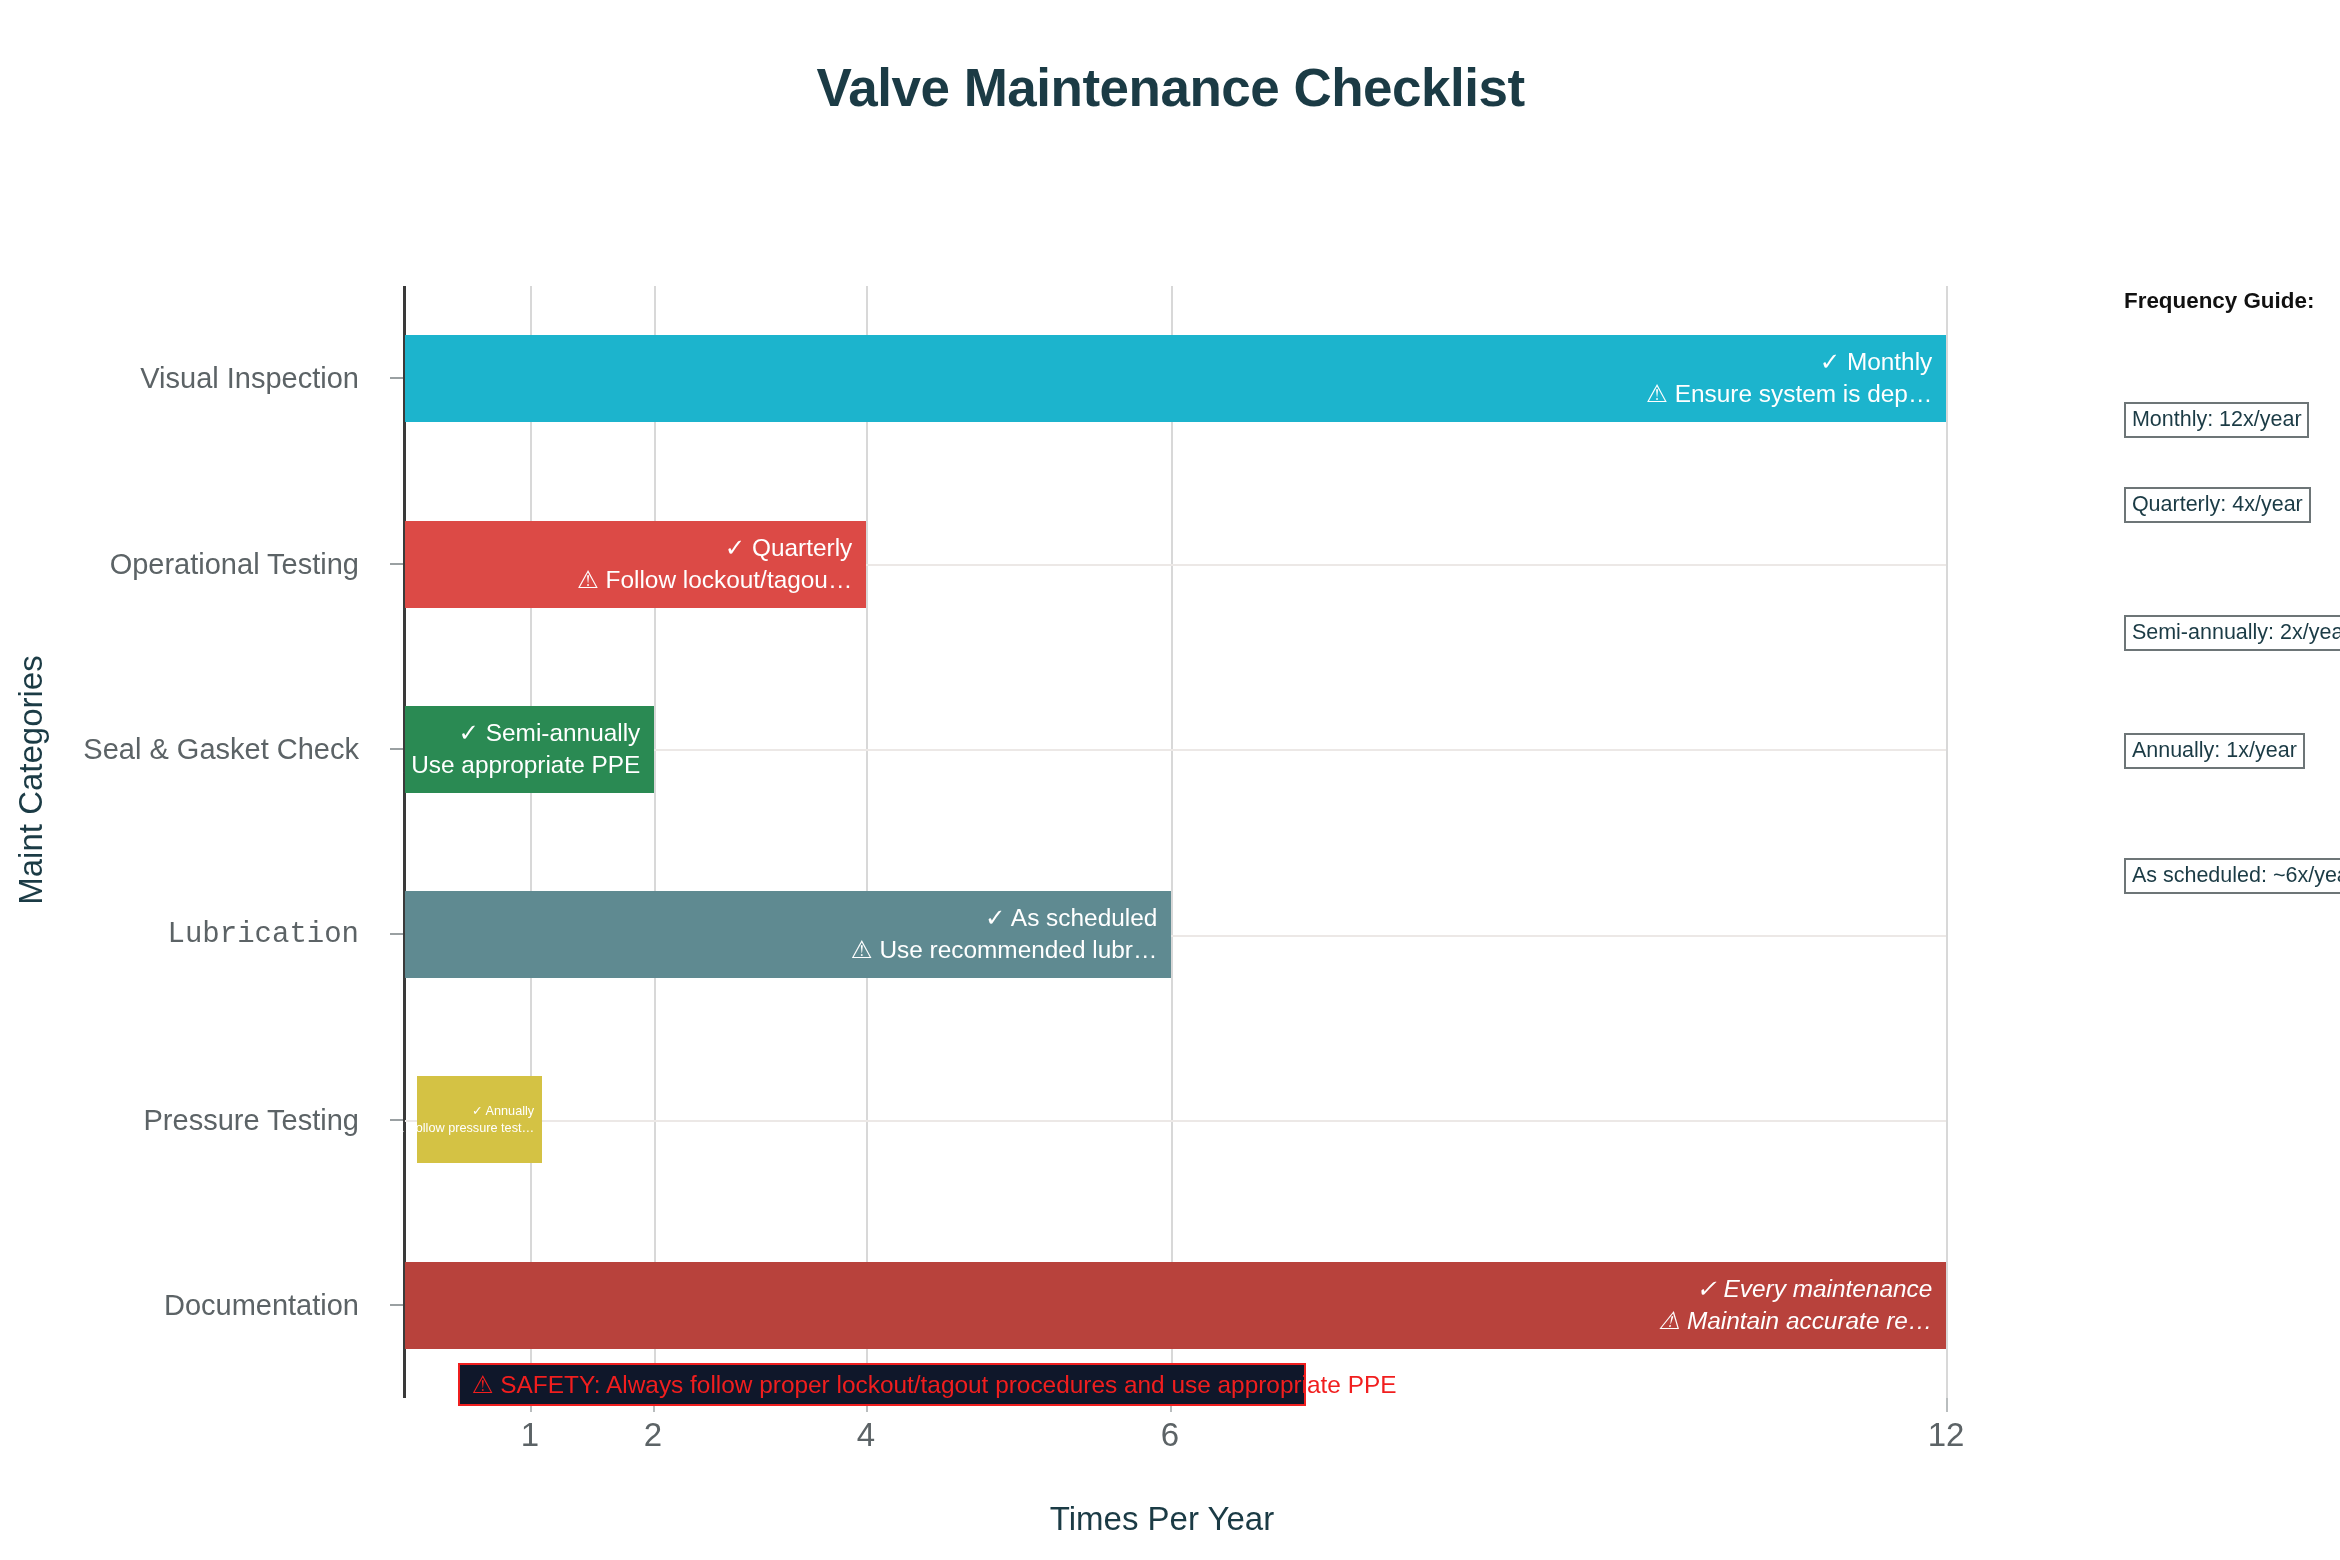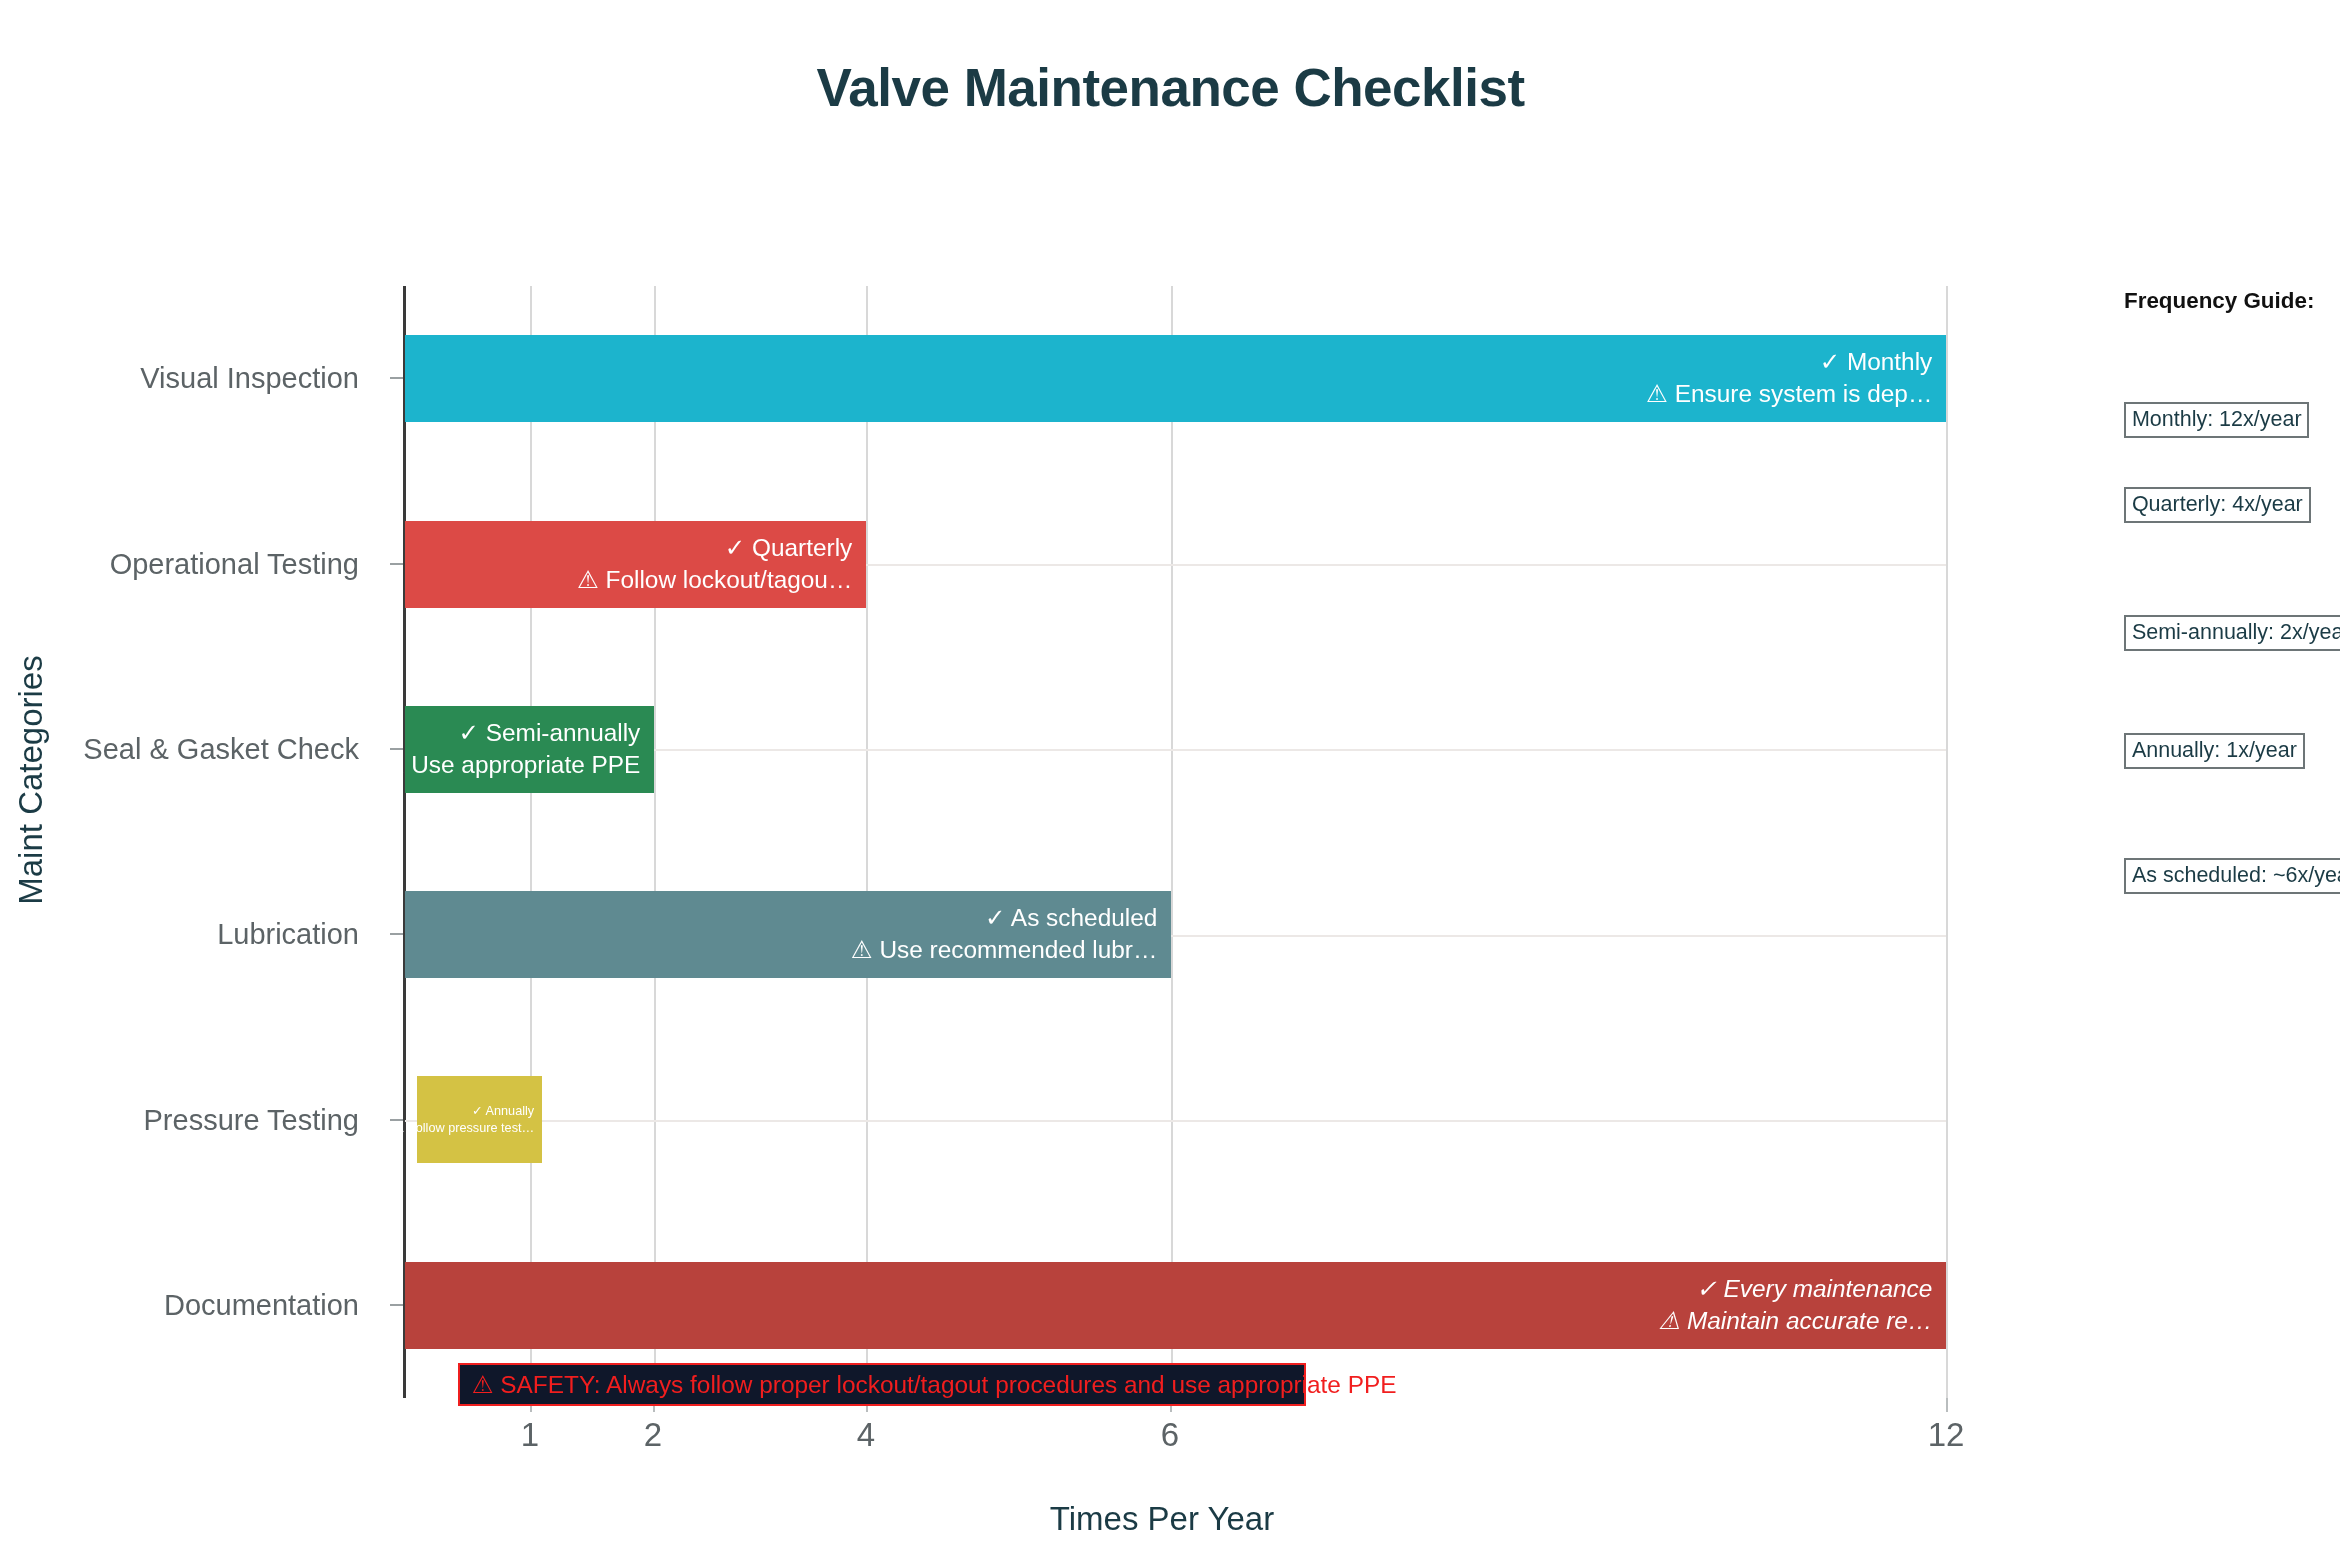--- a/index.html
+++ b/index.html
@@ -256,21 +256,21 @@
     </div>
 </div>
 
 <div id="yticks">
     <div class="ytick-label" style="top: 378px;">Visual Inspection</div>
     <div class="ytick-mark" style="top: 378px;"></div>
     <div class="ytick-label" style="top: 564px;">Operational Testing</div>
     <div class="ytick-mark" style="top: 564px;"></div>
     <div class="ytick-label" style="top: 749px;">Seal &amp; Gasket Check</div>
     <div class="ytick-mark" style="top: 749px;"></div>
-    <div class="ytick-label" style="top: 934px;">Lubrication</div>
+    <div class="ytick-label" style="top: 934px; font-family: Liberation Mono, monospace;">Lubrication</div>
     <div class="ytick-mark" style="top: 934px;"></div>
     <div class="ytick-label" style="top: 1120px;">Pressure Testing</div>
     <div class="ytick-mark" style="top: 1120px;"></div>
     <div class="ytick-label" style="top: 1305px;">Documentation</div>
     <div class="ytick-mark" style="top: 1305px;"></div>
   </div>
 
 <div id="xticks">
     <div class="xtick-mark" style="left: 530px;"></div>
     <div class="xtick-label" style="left: 530px;">1</div>

